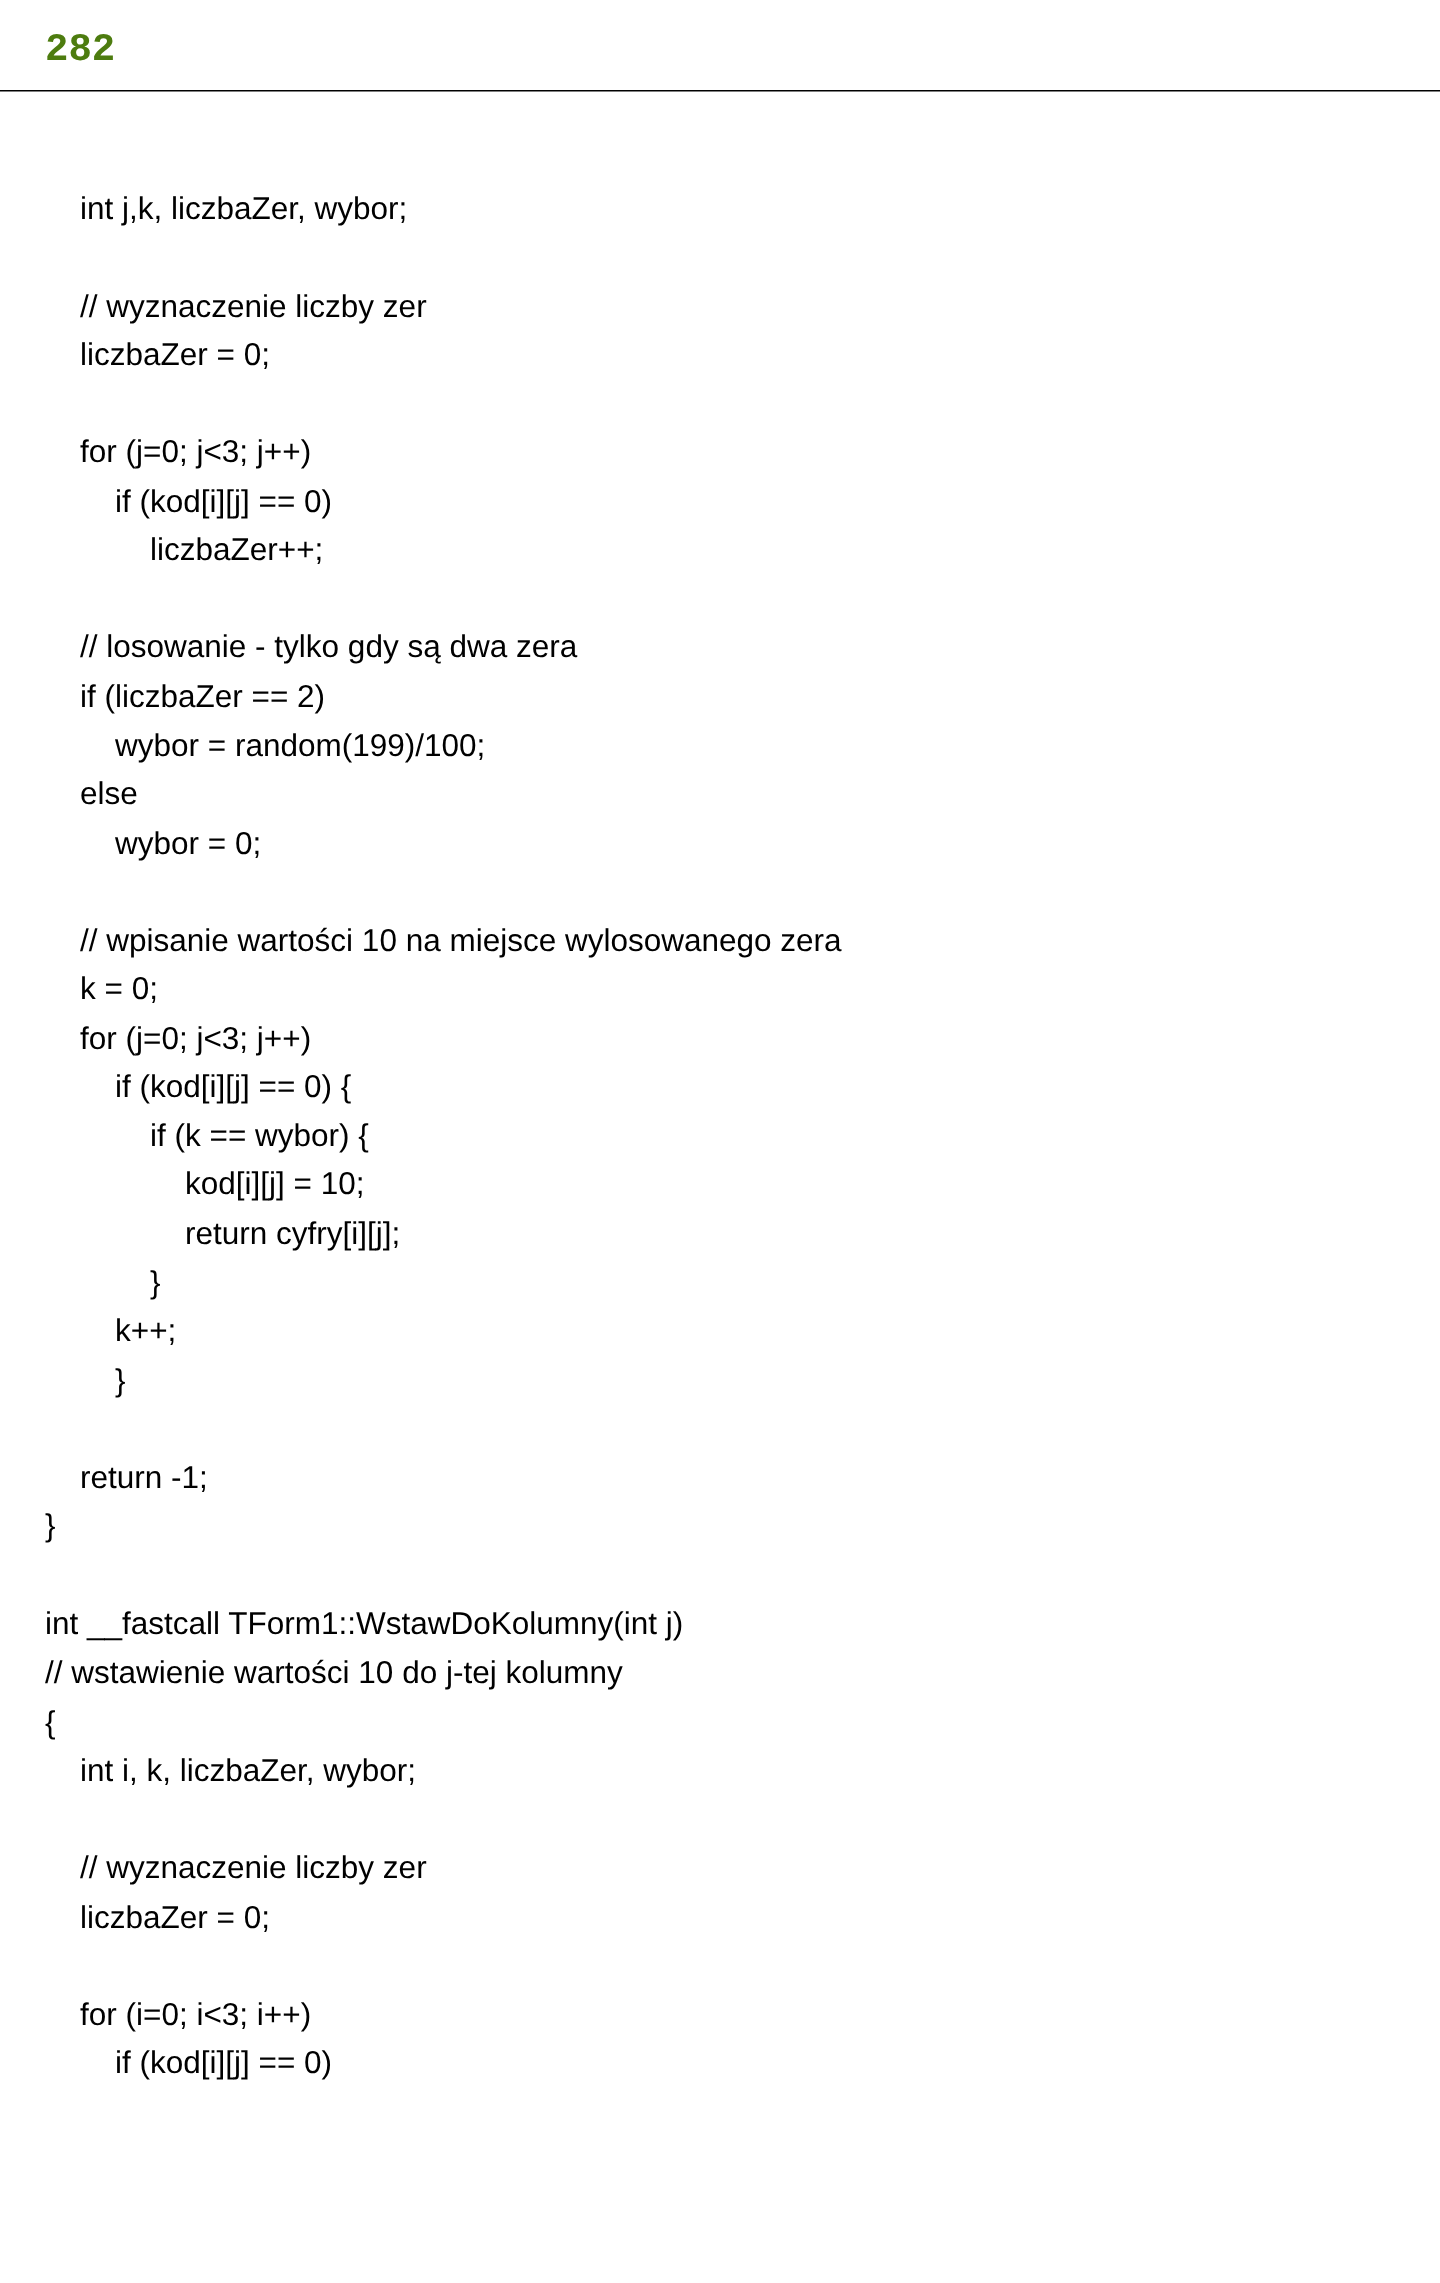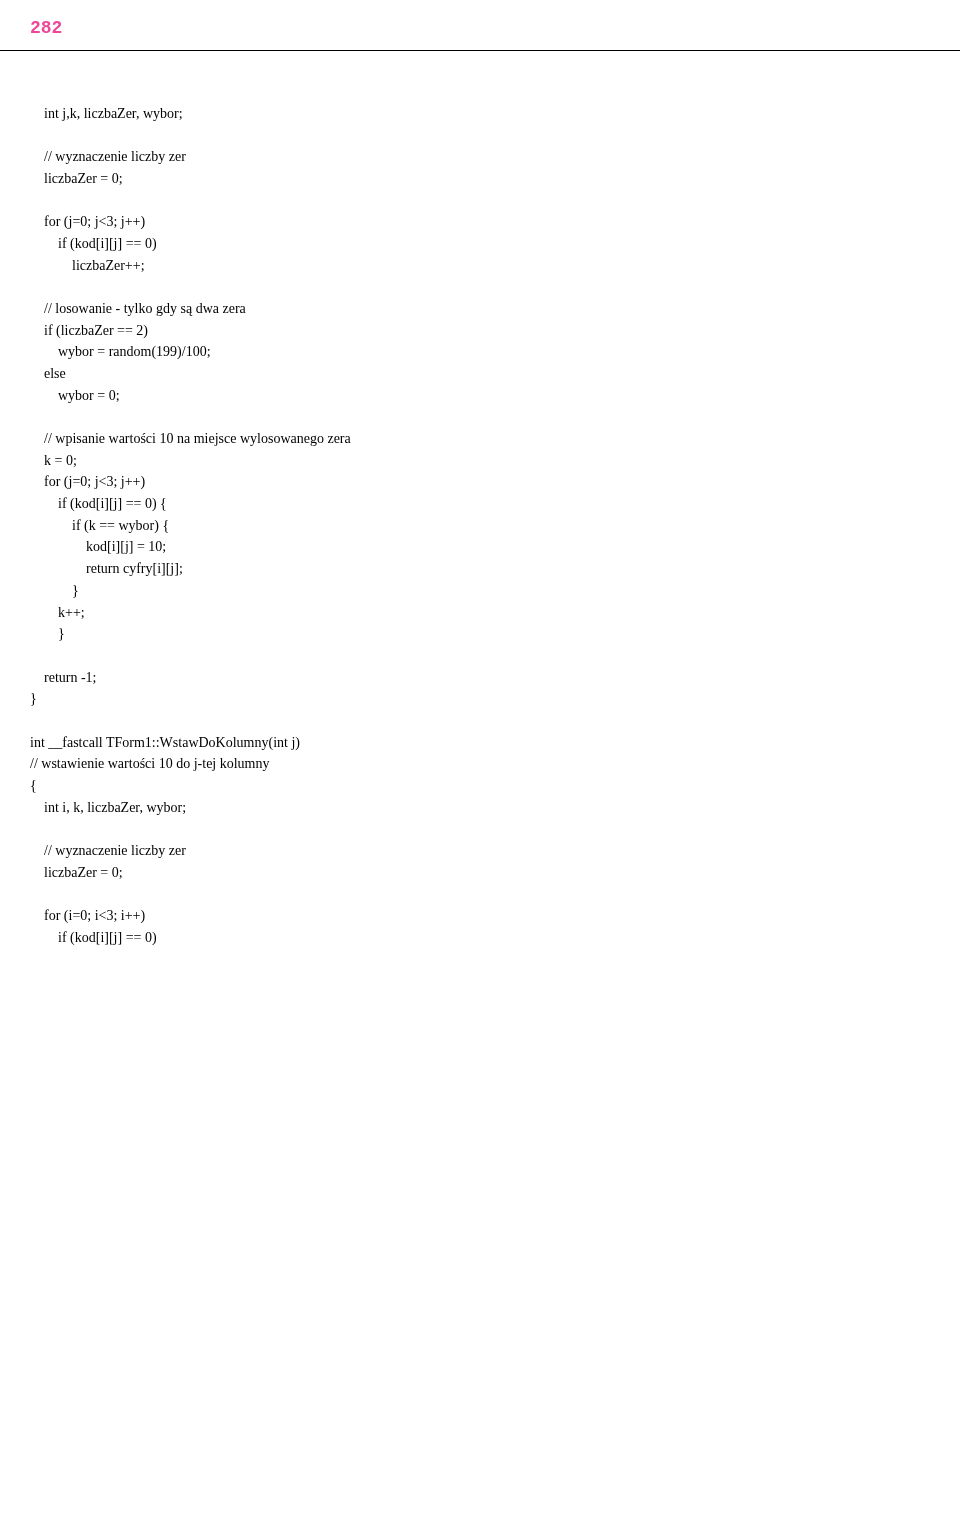--- a/index.html
+++ b/index.html
@@ -25,30 +25,30 @@
     }
 
     .page-header {
       padding: 18px 30px 12px 30px;
       border-bottom: 1.5px solid #000000;
       margin-bottom: 0;
     }
 
     .page-number {
       font-family: 'Courier New', Courier, monospace;
-      font-size: 18px;
+      font-size: 26px;
       font-weight: bold;
-      color: #ec4899;
+      color: #4d7c0f;
     }
 
     .code-content {
       padding: 30px 30px 30px 30px;
       white-space: pre;
-      font-family: Liberation Serif, serif;
-      font-size: 14px;
+      font-family: Liberation Sans, sans-serif;
+      font-size: 21px;
       line-height: 1.55;
       color: #000000;
     }
   </style>
 </head>
 <body>
 
 <div class="page-container">
   <div class="page-header">
     <span class="page-number">282</span>

